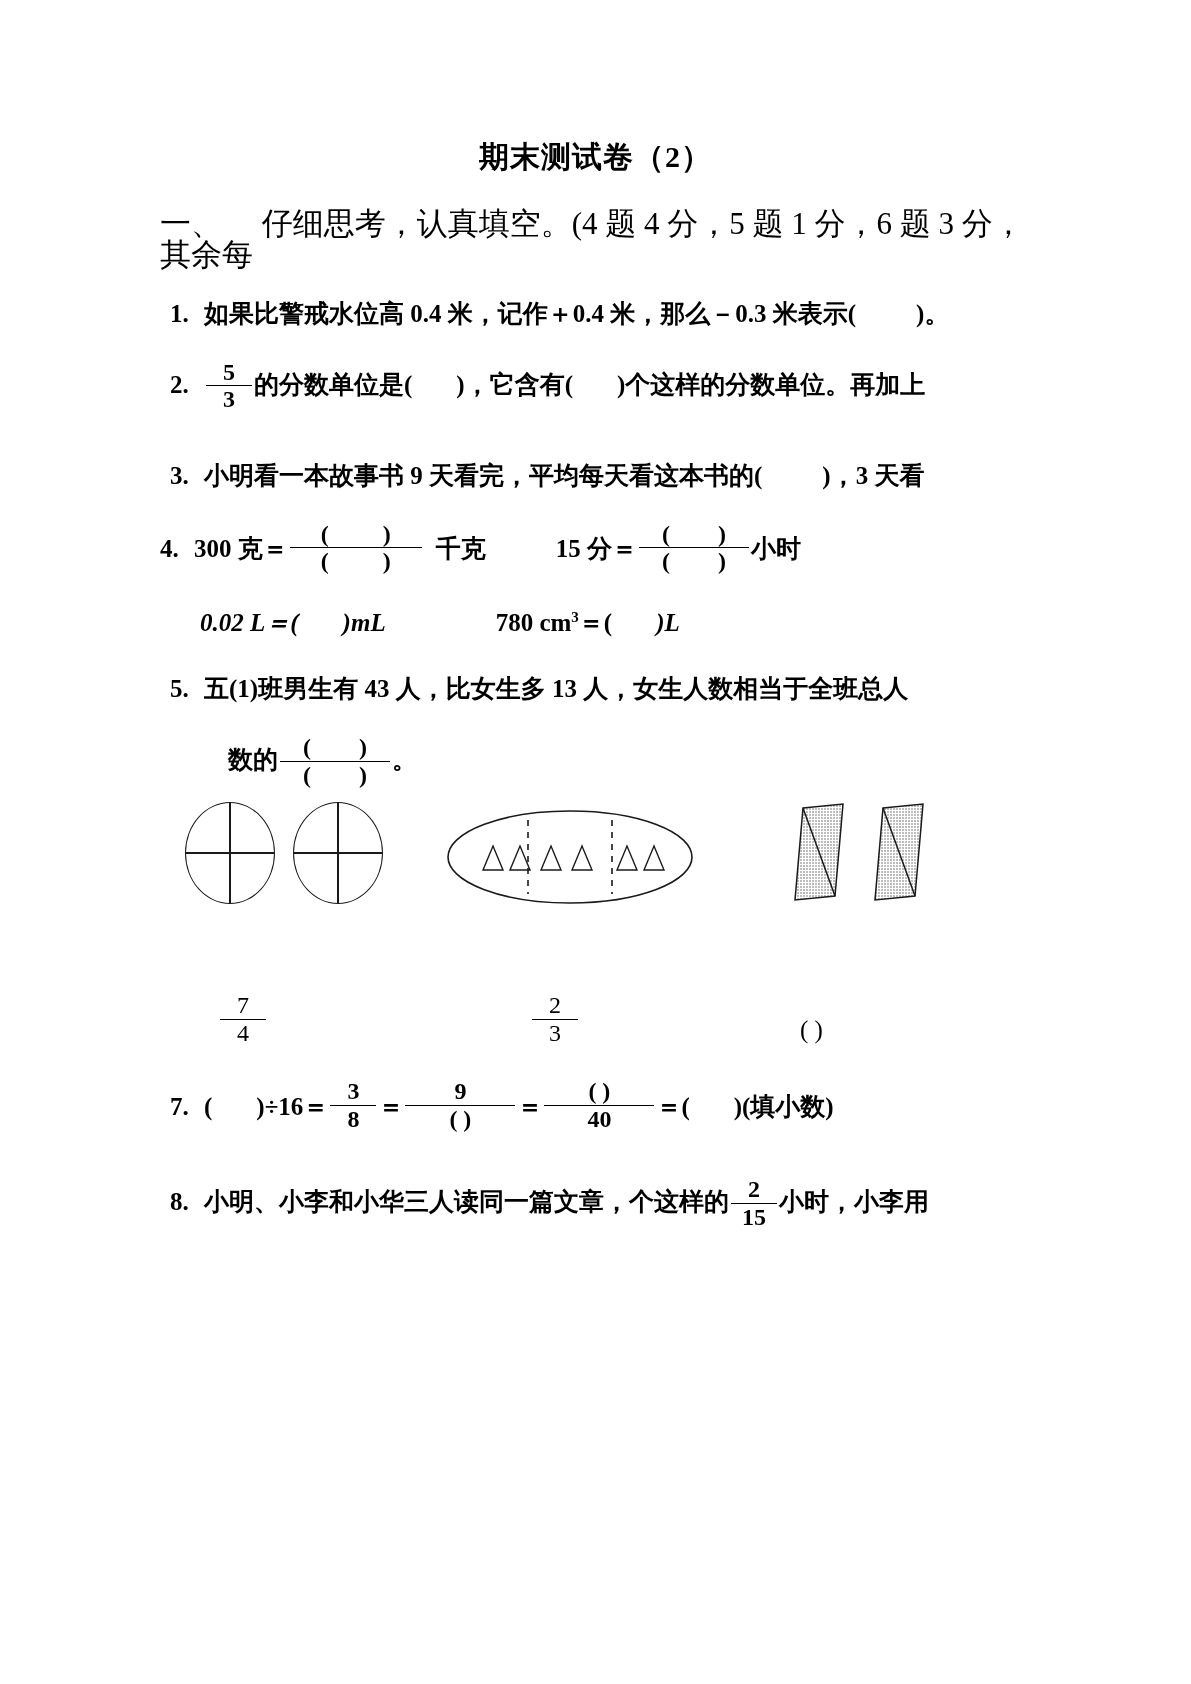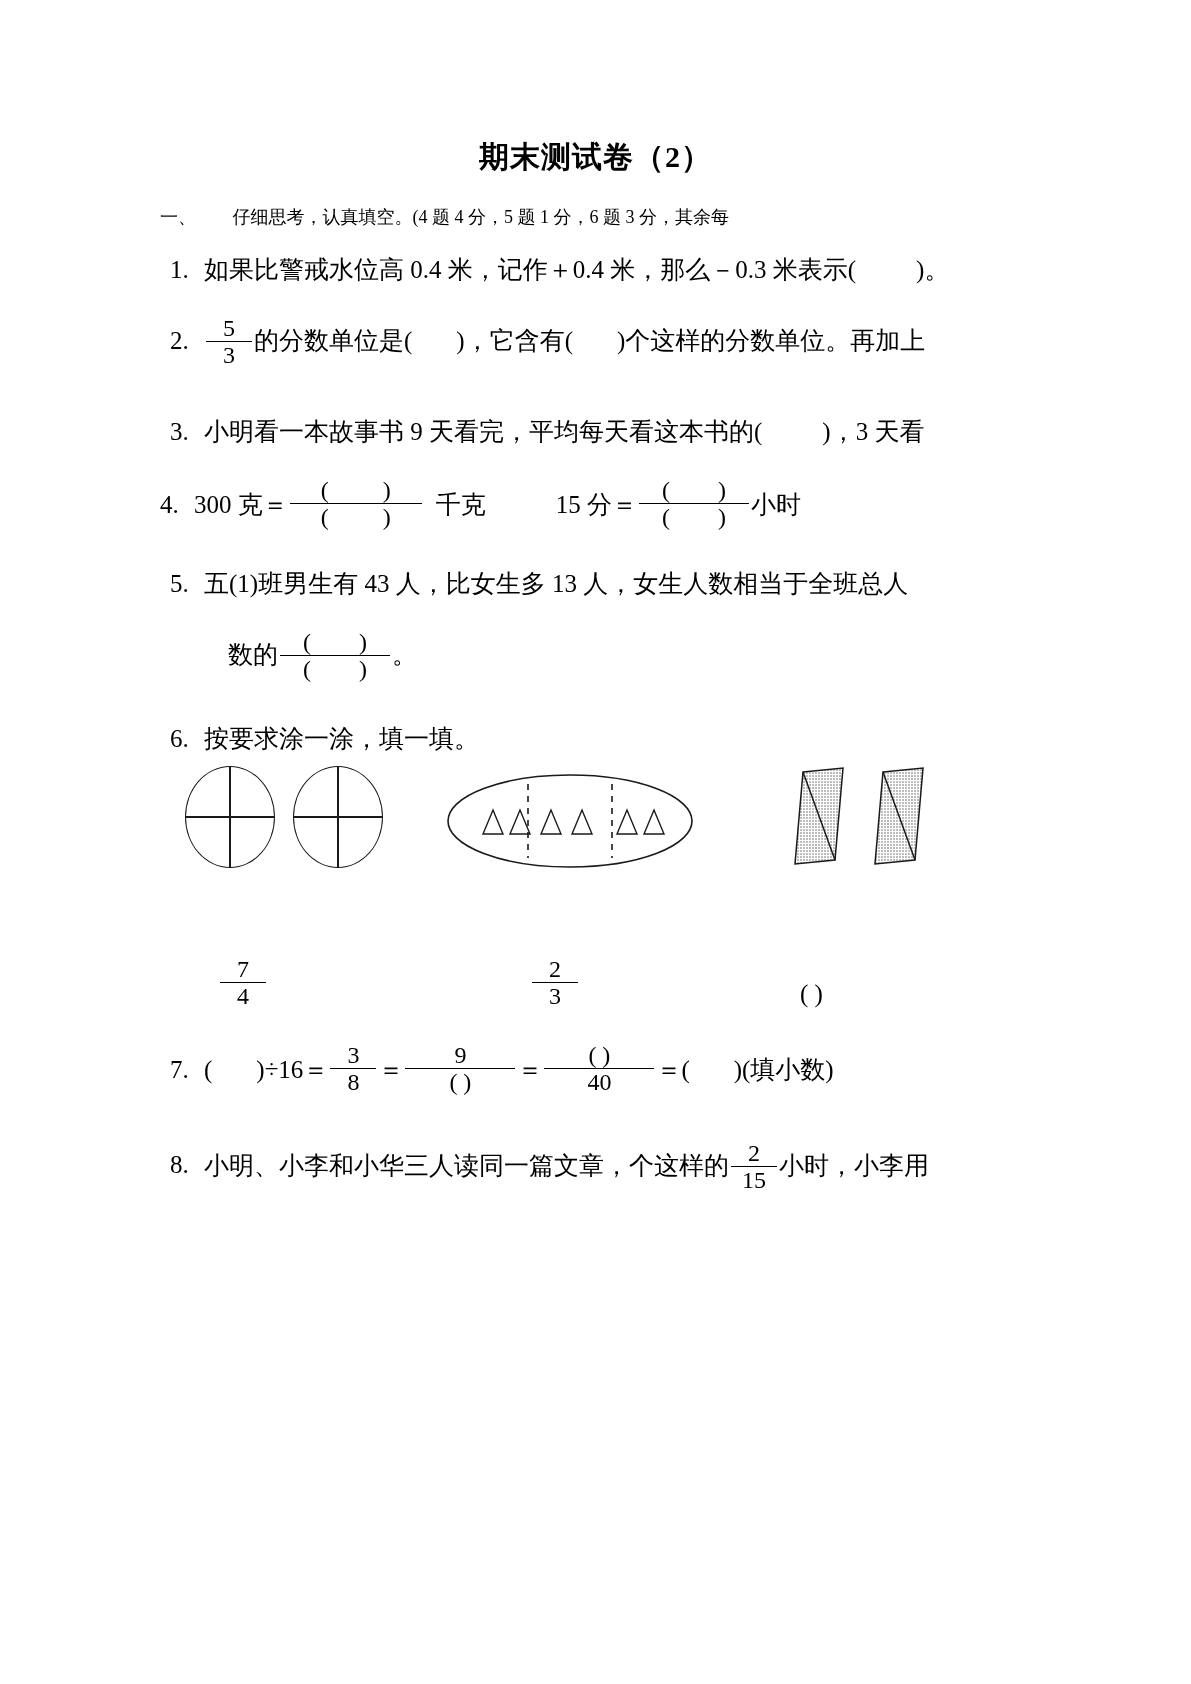--- a/index.html
+++ b/index.html
@@ -33,39 +33,40 @@
     padding-top: 142px;
     line-height: 1.0;
   }
 
   
   .content {
     padding: 0 165px 0 160px;
     margin-top: 36px;
   }
   .sec-head {
-    font-size: 18px;
+    font-size: 31px;
     line-height: 1.0;
     margin-top: 0;
     display: block;
   }
   .sec-head .lead {
     display: inline-block;
   }
   .sec-head .l2 {
     display: block;
     margin-top: 32px;
     padding-left: 48px;
   }
 
   .q {
     font-size: 25px;
     margin-top: 30px;
     line-height: 1.08;
     position: relative;
+    font-weight: bold;
   }
   .q .num {
     display: inline-block;
     width: 34px;
   }
   .qline2 {
     display: block;
     padding-left: 48px;
     margin-top: 30px;
   }
@@ -225,36 +226,36 @@
           <span>千克</span>
           <span class="gap-q4"></span>
           <span>15 分＝</span>
           <span class="frac med">
             <span class="top">(&nbsp;&nbsp;&nbsp;&nbsp;&nbsp;&nbsp;&nbsp;&nbsp;)</span>
             <span class="bar"></span>
             <span class="bot">(&nbsp;&nbsp;&nbsp;&nbsp;&nbsp;&nbsp;&nbsp;&nbsp;)</span>
           </span>
           <span>小时</span>
       </span>
+      <span class="qline2b" style="padding-left:40px;">
+        <span class="mi">0.02 L＝(</span><span class="sp-m"></span><span class="mi">)mL</span><span style="display:inline-block;width:110px;"></span><span>780 cm</span><sup style="font-size:15px;">3</sup><span>＝(</span><span class="sp-m"></span><span class="mi">)L</span>
+      </span>
     </div>
 
     <div class="q" style="padding-left:10px; margin-top:39px;">
       <span class="num">5.</span><span>五(1)班男生有 43 人，比女生多 13 人，女生人数相当于全班总人</span>
       <span class="qline2b" style="padding-left:58px;">
         <span>数的</span><span class="frac med">
             <span class="top">(&nbsp;&nbsp;&nbsp;&nbsp;&nbsp;&nbsp;&nbsp;&nbsp;)</span>
             <span class="bar"></span>
             <span class="bot">(&nbsp;&nbsp;&nbsp;&nbsp;&nbsp;&nbsp;&nbsp;&nbsp;)</span>
           </span><span>。</span>
       </span>
     </div>
 
-    <div class="q" style="padding-left:10px; margin-top:42px;">
-      <span class="num">6.</span><span>按要求涂一涂，填一填。</span>
-    </div>
 
     <div class="fig-row">
 
       <div class="circles">
         <div class="circ"></div>
         <div class="circ"></div>
       </div>
 
       <div class="oval-wrap">
         <svg width="250" height="110" viewBox="0 0 250 110">

